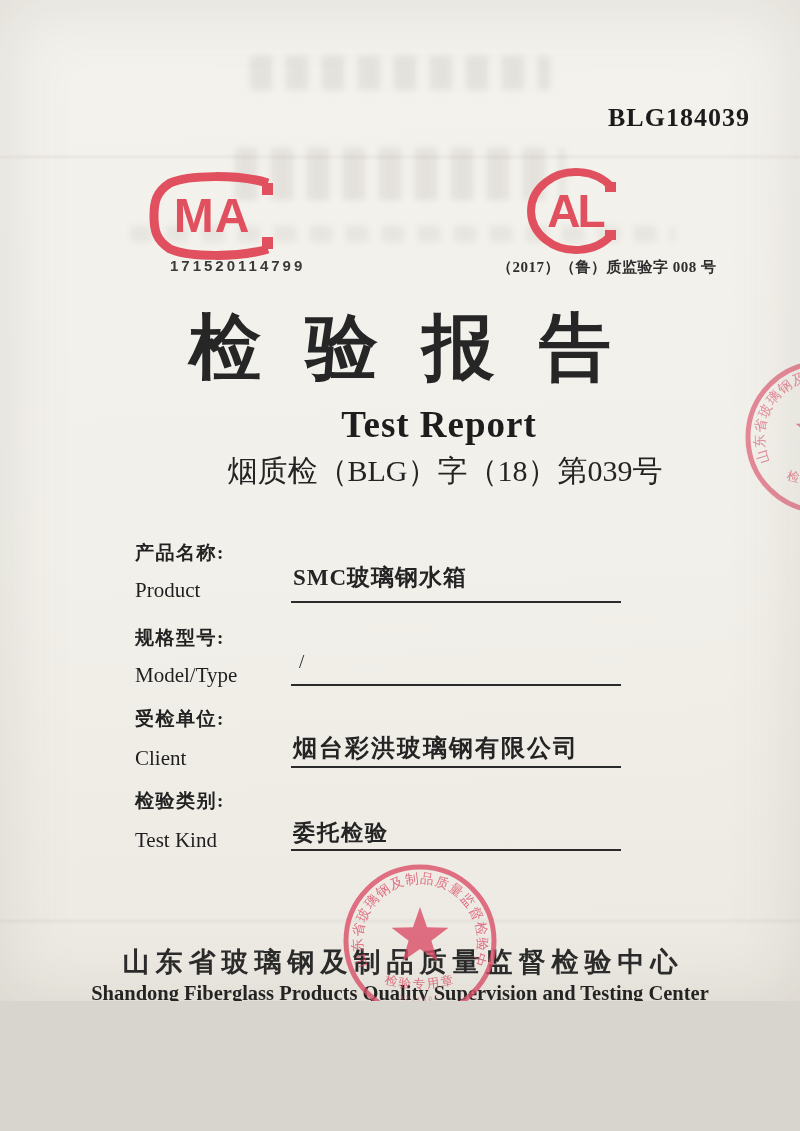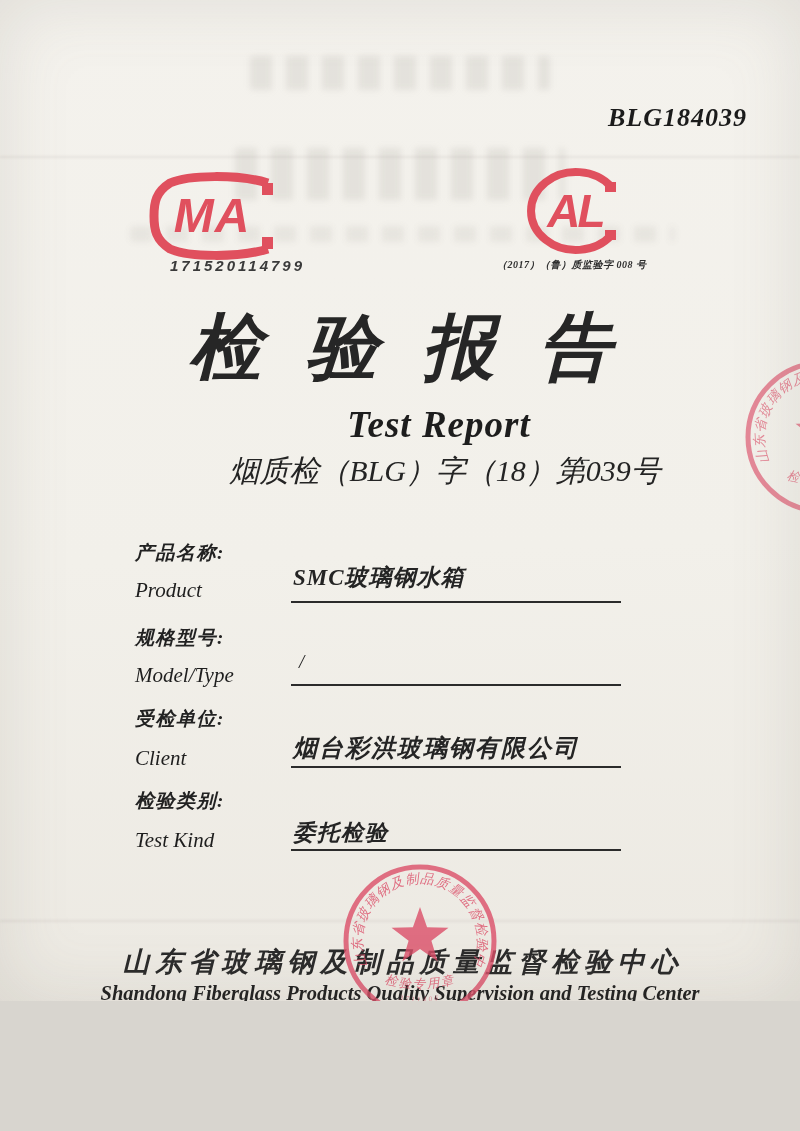--- a/index.html
+++ b/index.html
@@ -1,19 +1,19 @@
 <!DOCTYPE html>
 <html style="--mark-red: #e0505e; --seal-red: #dc4f69; --ink: #2b2b2b; --paper: #f2f0ea;"><head>
 <meta charset="utf-8">
 <style>
   html,body { margin:0; padding:0; background:#d8d5cf; }
   .page {
     position:relative; width:800px; height:1001px; overflow:hidden;
     background: linear-gradient(178deg,#f4f2ed 0%,#f2f0ea 55%,#ece9e2 100%);
-    font-family:"Liberation Serif", serif; color:#1f1f1f;font-style:italic;
+    font-family:"Liberation Serif", serif; color:#1f1f1f;
   }
   .page::after {
     content:""; position:absolute; inset:0; pointer-events:none;
     box-shadow: inset 0 0 70px rgba(120,115,100,0.16);
   }
   
   .ghost-block {
     position:absolute; border-radius:4px; filter:blur(3px); pointer-events:none;
     background: repeating-linear-gradient(90deg, rgba(150,147,138,0.16) 0 22px, rgba(0,0,0,0) 22px 36px);
   }
@@ -23,21 +23,21 @@
   .doc-code { position:absolute; top:103px; left:608px; font-weight:bold;
     font-size:26px; letter-spacing:1px; color:#1b1b1b; }
 
   .cma-logo { position:absolute; top:170px; left:148px; }
   .cma-no { position:absolute; top:257px; left:170px;
     font-family:"Liberation Sans", sans-serif; font-weight:bold;
     font-size:15px; letter-spacing:3px; color:#3a3a3a; }
 
   .cal-logo { position:absolute; top:166px; left:524px; }
   .cal-no { position:absolute; top:258px; left:497px; font-weight:bold;
-    font-size:10px; color:#2e2e2e; letter-spacing:0.5px; }
+    font-size:15px; color:#2e2e2e; letter-spacing:0.5px; }
 
   .title-cn { position:absolute; top:300px; left:0; width:800px; text-align:center;
     font-family:"Liberation Sans", sans-serif; font-weight:800; font-size:72px;
     letter-spacing:0.62em; text-indent:0.62em; color:#262626; }
   .title-en { position:absolute; top:403px; left:0; width:800px; text-align:center;
     font-weight:bold; font-size:37px; letter-spacing:1px; color:#1d1d1d;margin-left:39px; }
   .report-no { position:absolute; top:451px; left:0; width:800px; text-align:center;
     font-size:30px; color:#242424;padding-left:45px; }
 
   .field { position:absolute; left:135px; width:540px; height:72px; }

